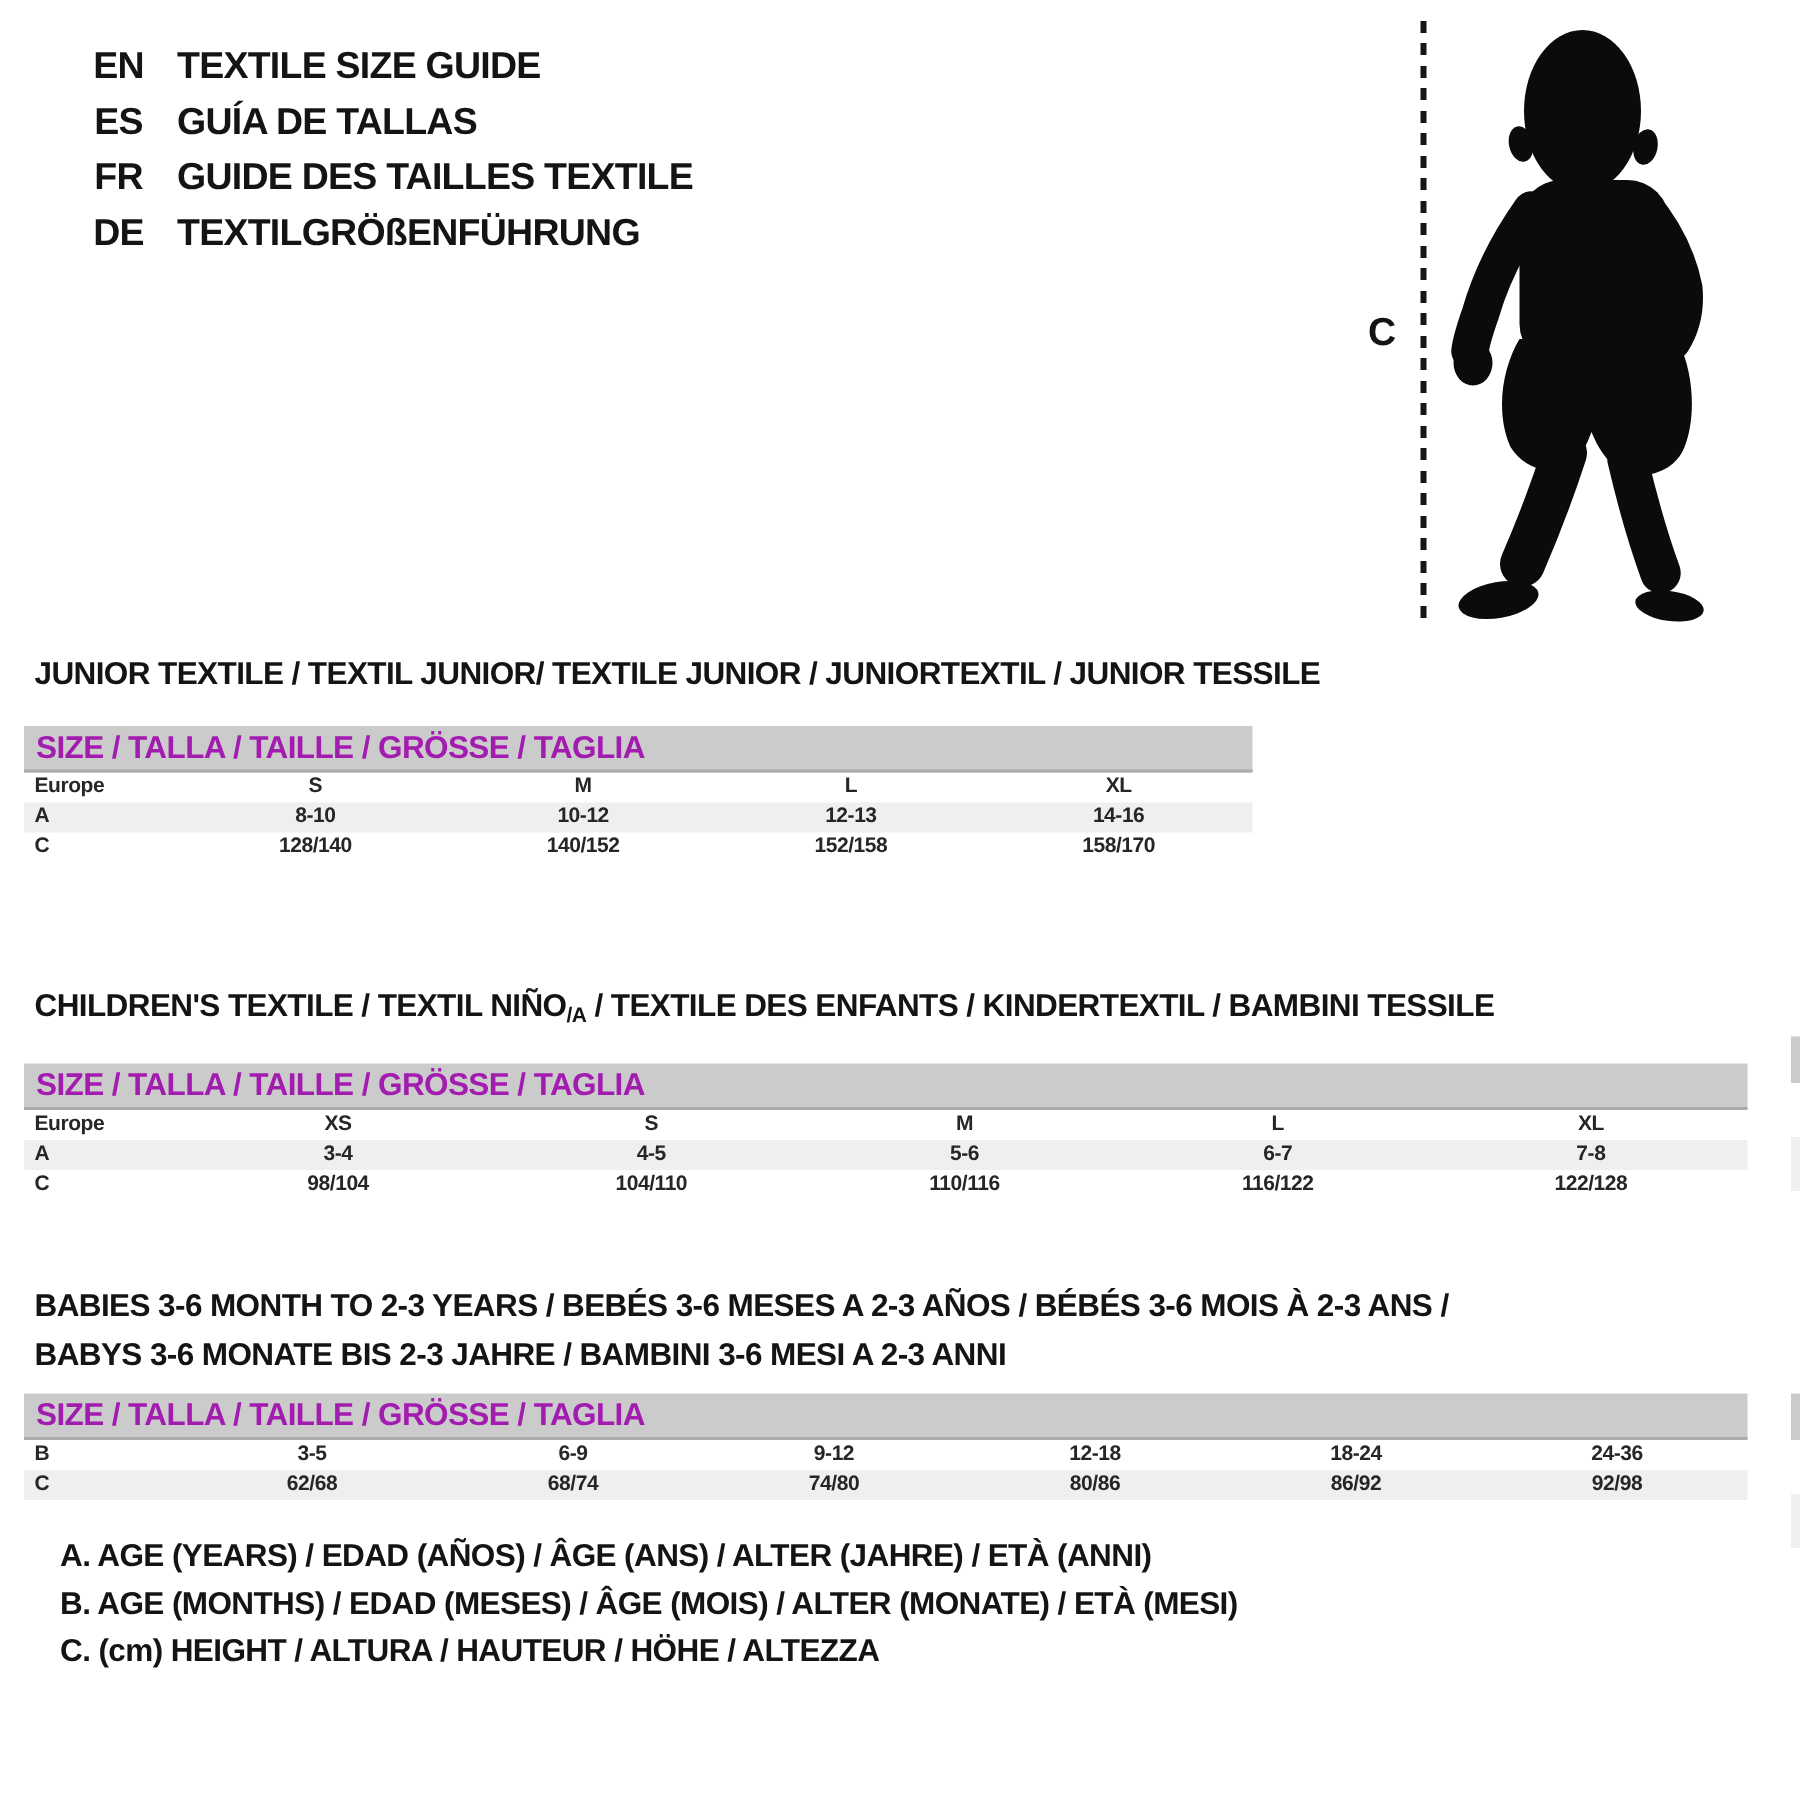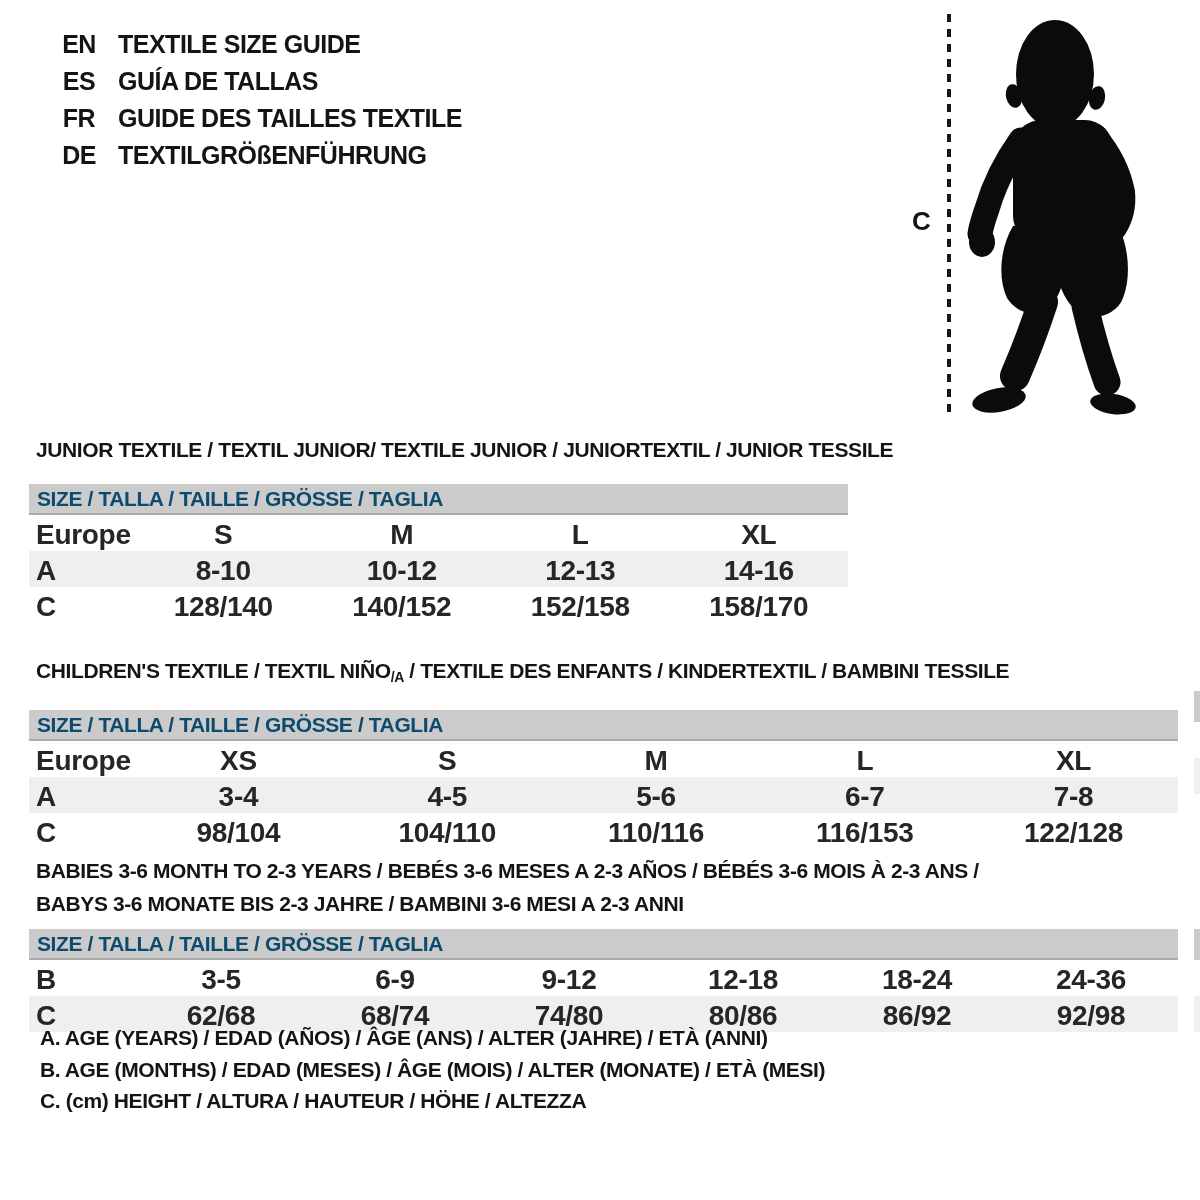--- a/index.html
+++ b/index.html
@@ -15,35 +15,35 @@
   .lang-code { width:78px; }
 
   
   .dash-line { position:absolute; left:947px; top:14px; width:4px; height:404px;
     background:repeating-linear-gradient(#161616 0 8px, transparent 8px 15px); }
   .c-label { position:absolute; left:912px; top:206px;
     font-size:26px; font-weight:bold; color:#141414; }
   .toddler-svg { position:absolute; left:963px; top:14px; }
 
   
-  .sec { position:absolute; left:29px; }
+  .sec { position:absolute; left:16px; }
   .sec1 { top:433px; width:819px; }
   .sec2 { top:642px; width:1149px;margin-top:12px; }
   .sec3 { top:854px; width:1149px; }
   .sec-heading { padding-left:7px; font-weight:bold; font-size:21px;
     letter-spacing:-0.4px; line-height:33px; color:#141414; white-space:nowrap; }
   .sec-heading .sub { font-size:14px; vertical-align:-4px; }
   .size-bar { background:#cbcbcb; border-bottom:2px solid #ababab;
     height:31px; line-height:29px; padding-left:8px; box-sizing:border-box;
-    font-weight:bold; font-size:21px; color:#0c4a6e; letter-spacing:-0.4px; }
+    font-weight:bold; font-size:21px; color:#a21caf; letter-spacing:-0.4px; }
   .sec1 .size-bar { margin-top:18px; }
   .sec2 .size-bar { margin-top:16px; }
   .sec3 .size-bar { margin-top:9px; }
-  .row { display:flex; height:36px; align-items:flex-end;
-    font-size:28px; font-weight:bold; letter-spacing:-0.3px; color:#262626; }
+  .row { display:flex; height:20px; align-items:flex-start;
+    font-size:14px; font-weight:bold; letter-spacing:-0.3px; color:#262626; }
   .row.shaded { background:#f0efee; }
   .cell.label { flex:0 0 105px; padding-left:7px; box-sizing:border-box; }
   .cell.val { flex:1; text-align:center; }
 
   
   .legend { position:absolute; left:40px; top:1022px; }
   .legend-line { font-weight:bold; font-size:21px; letter-spacing:-0.4px;
     line-height:31.5px; color:#141414; white-space:nowrap; }
 
   
@@ -159,21 +159,21 @@
           <div class="cell val">4-5</div>
           <div class="cell val">5-6</div>
           <div class="cell val">6-7</div>
           <div class="cell val">7-8</div>
         </div>
         <div class="row">
           <div class="cell label">C</div>
           <div class="cell val">98/104</div>
           <div class="cell val">104/110</div>
           <div class="cell val">110/116</div>
-          <div class="cell val">116/153</div>
+          <div class="cell val">116/122</div>
           <div class="cell val">122/128</div>
         </div>
       </div>
   </section>
 
   <section class="sec sec3">
     <div class="sec-heading">
         <div class="h-line"><span>BABIES 3-6 MONTH TO 2-3 YEARS / BEBÉS 3-6 MESES A 2-3 AÑOS / BÉBÉS 3-6 MOIS À 2-3 ANS /</span></div>
         <div class="h-line"><span>BABYS 3-6 MONATE BIS 2-3 JAHRE / BAMBINI 3-6 MESI A 2-3 ANNI</span></div>
       </div>

